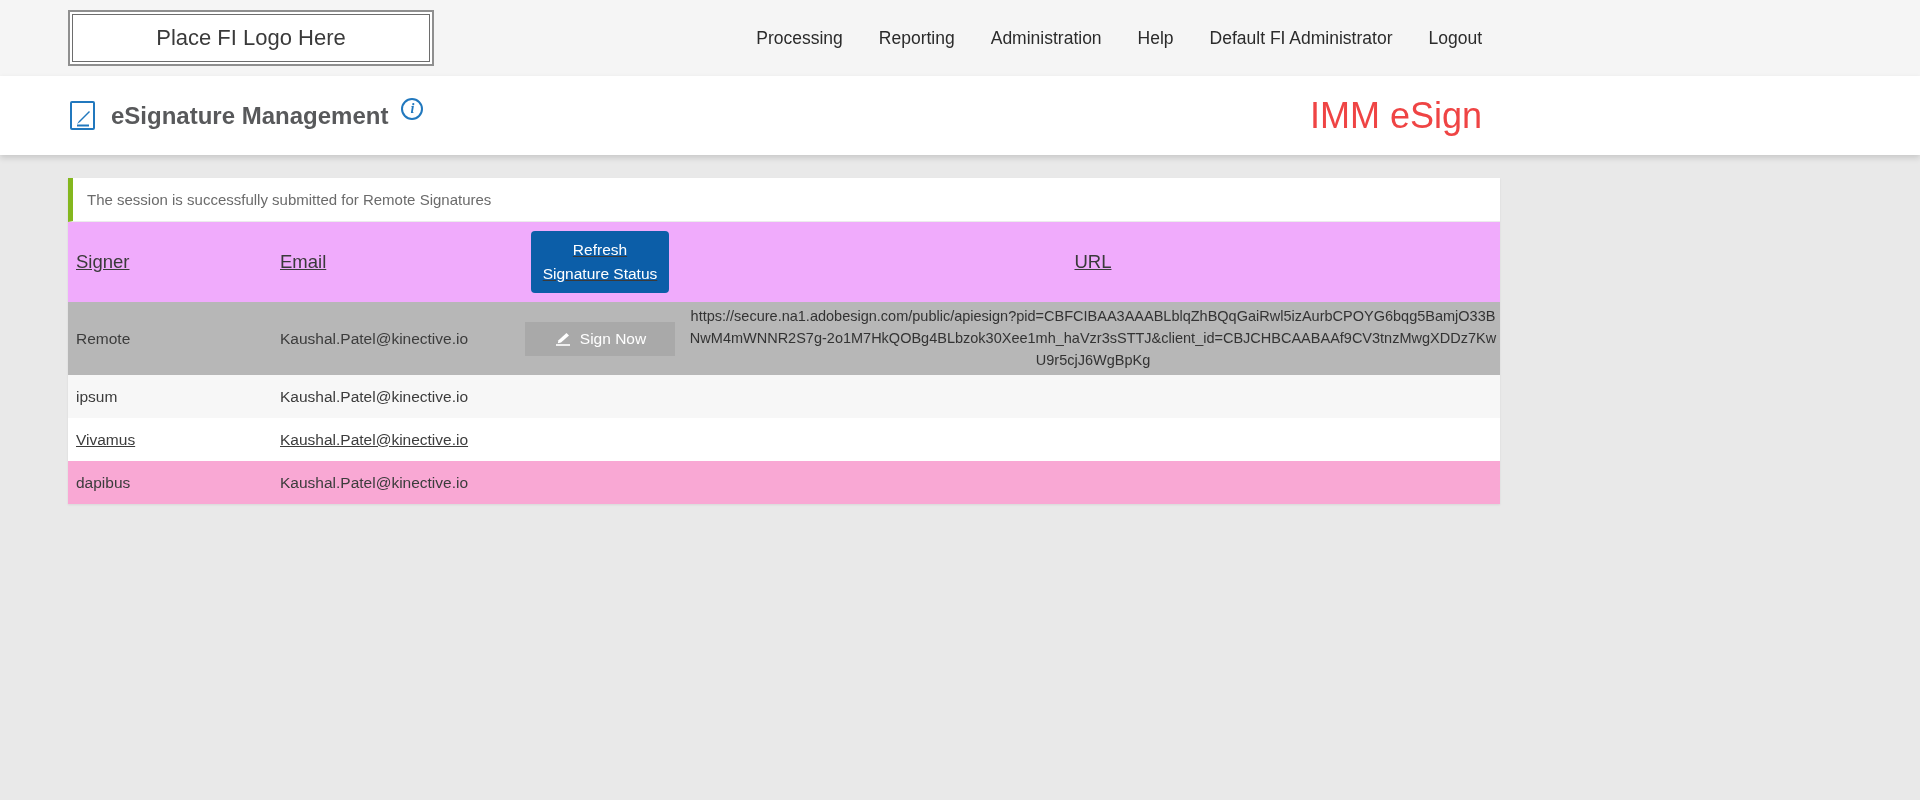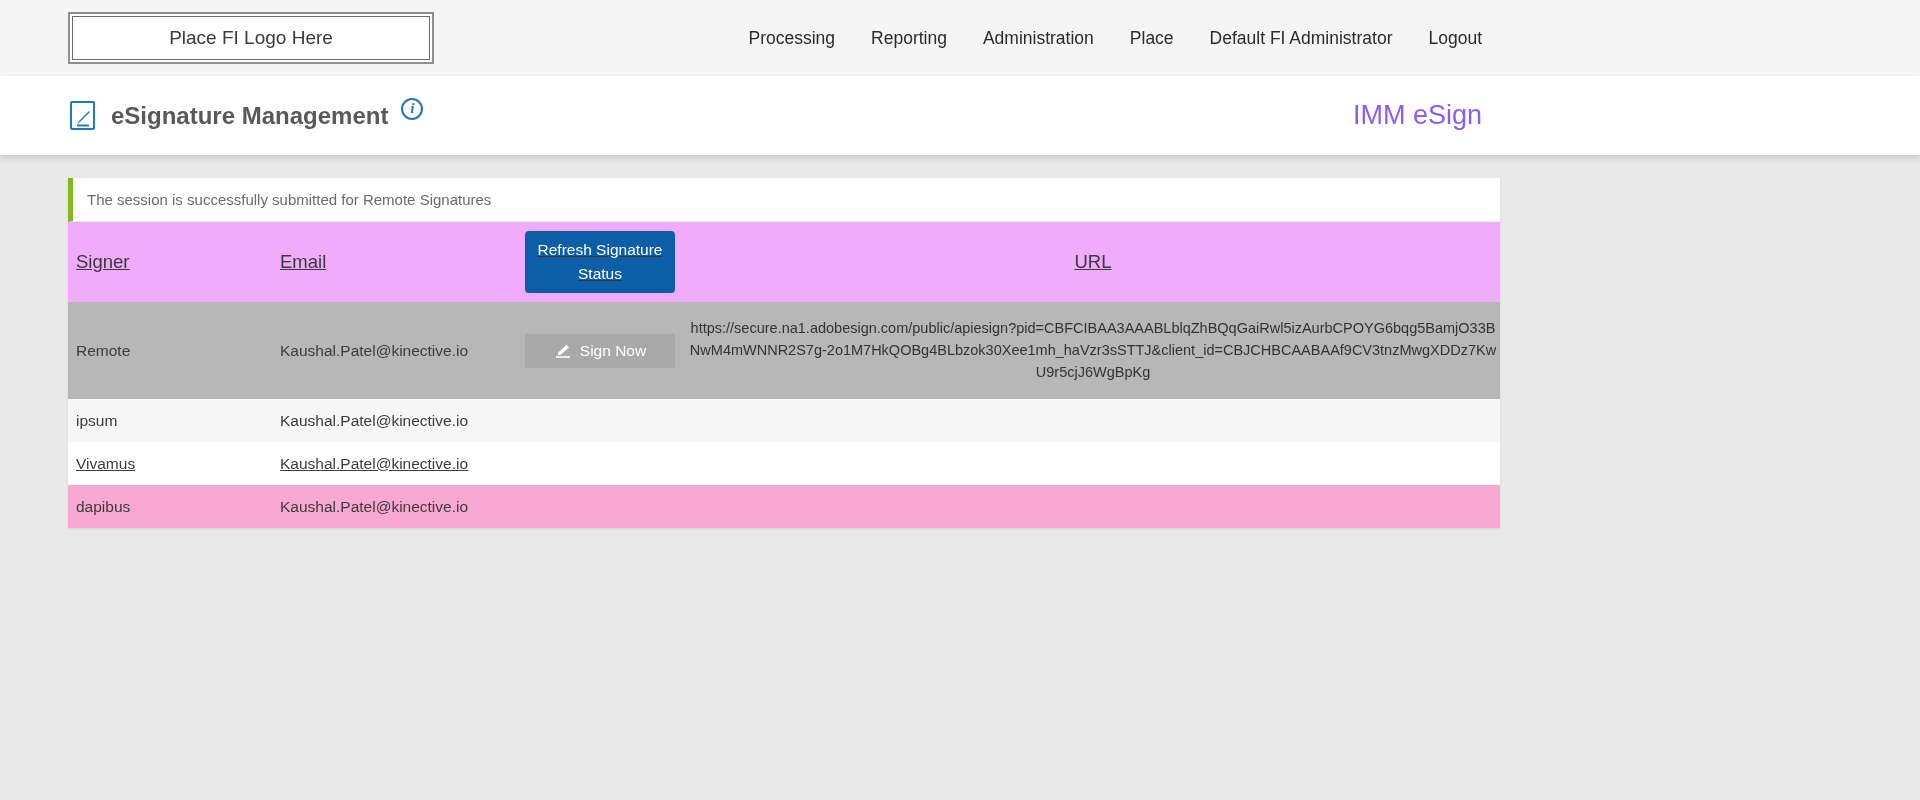--- a/index.html
+++ b/index.html
@@ -29,21 +29,21 @@
   .logo-box-outer {
     border: 2px solid #8f8f8f;
     background: #ffffff;
     padding: 2px;
     width: 366px;
   }
   .logo-box-inner {
     border: 1px solid #6d6d6d;
     padding: 10px 10px;
     text-align: center;
-    font-size: 19px;
+    font-size: 22px;
     color: #3a3a3a;
   }
   .main-nav {
     display: flex;
     align-items: center;
     gap: 36px;
   }
   .nav-item {
     font-size: 17.5px;
     color: #2b2b2b;
@@ -84,22 +84,22 @@
     justify-content: center;
     font-family: "Liberation Serif", serif;
     font-style: italic;
     font-weight: bold;
     font-size: 14px;
     color: #2178be;
     margin-top: -14px;
     cursor: pointer;
   }
   .brand {
-    font-size: 27px;
-    color: #8b5cf6;
+    font-size: 36px;
+    color: #ef4444;
   }
 
   
   .content-card {
     margin: 23px 0 0 68px;
     width: 1432px;
     background: #ffffff;
     box-shadow: 0 1px 2px rgba(0,0,0,0.08);
   }
   .alert-success {
@@ -122,21 +122,21 @@
   .thead {
     height: 80px;
     font-size: 18.5px;
     color: #3a3a3a;
     background: #f0abfc;
     text-decoration: underline;
   }
   .cell-signer { padding-left: 8px; }
   .cell-url-head { text-align: center; }
   .btn-refresh {
-    width: 150px;
+    width: 138px;
     margin: 0 auto;
     display: block;
     background: #0c5ea8;
     color: #ffffff;
     border: none;
     border-radius: 4px;
     padding: 7px 7px;
     font-size: 15.5px;
     line-height: 1.55;
     font-family: "Liberation Sans", sans-serif;
@@ -164,37 +164,37 @@
     gap: 8px;
     font-size: 15.5px;
     font-family: "Liberation Sans", sans-serif;
     cursor: pointer;
   }
   .cell-url {
     text-align: center;
     font-size: 14.5px;
     color: #333333;
     line-height: 1.5;
-    padding: 16px 2px;
+    padding: 4px 2px;
     word-break: break-all;
   }
 </style>
 </head>
 <body>
 
 <header class="topbar">
   <div class="shell">
     <div class="logo-box-outer">
       <div class="logo-box-inner">Place FI Logo Here</div>
     </div>
     <nav class="main-nav">
       <span class="nav-item">Processing</span>
       <span class="nav-item">Reporting</span>
       <span class="nav-item">Administration</span>
-      <span class="nav-item">Place</span>
+      <span class="nav-item">Help</span>
       <span class="nav-item">Default FI Administrator</span>
       <span class="nav-item">Logout</span>
     </nav>
   </div>
 </header>
 
 <section class="pagebar">
   <div class="shell">
     <div class="pagebar-left">
       <span style="display:inline-flex;">

